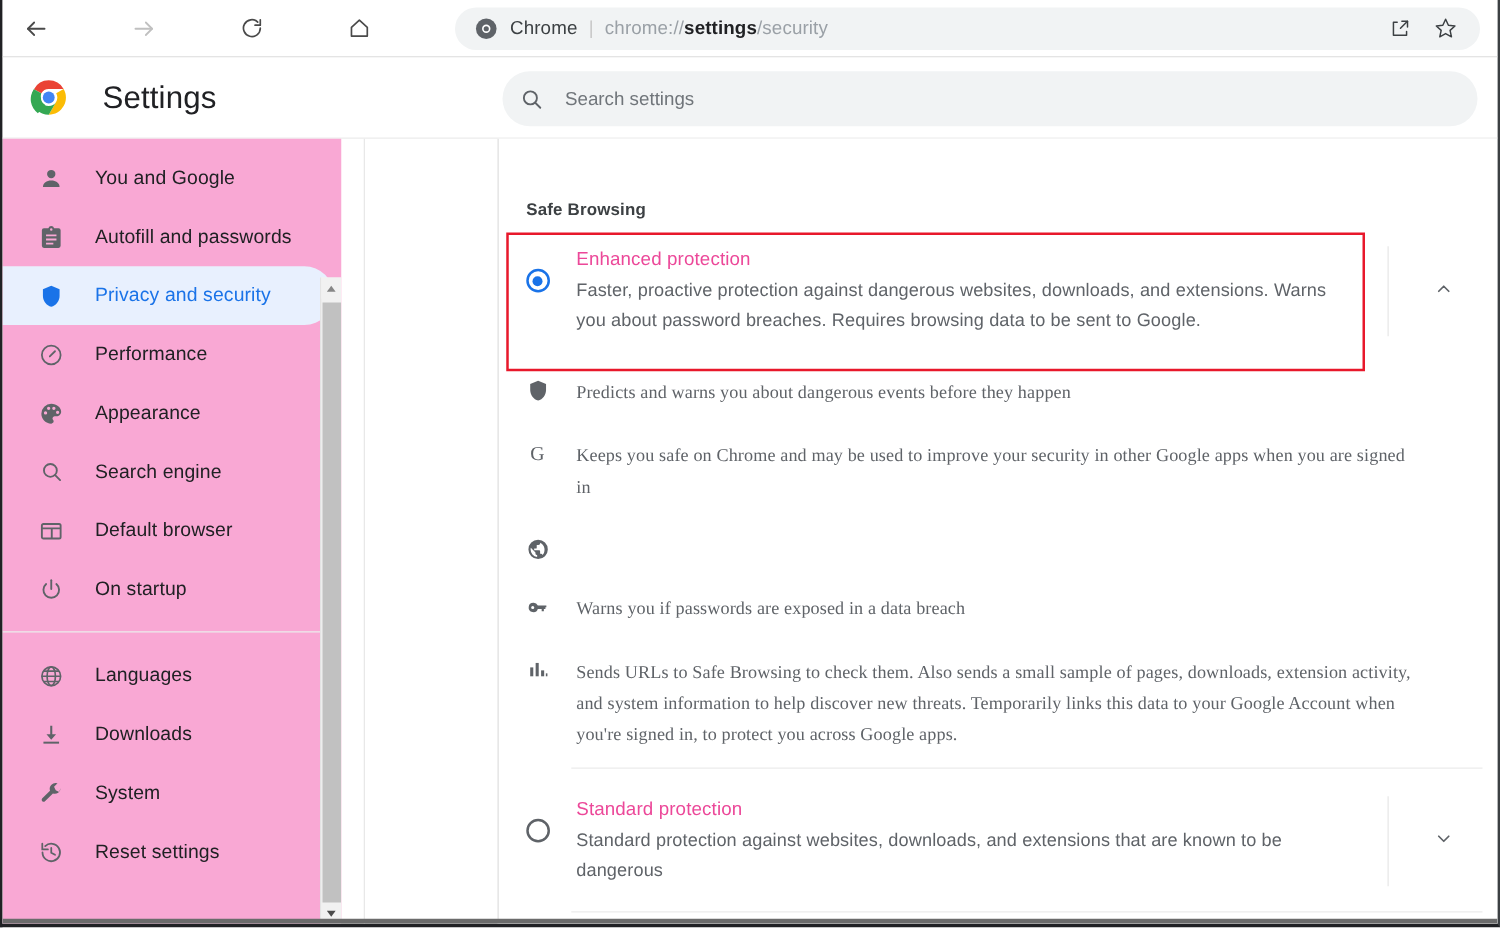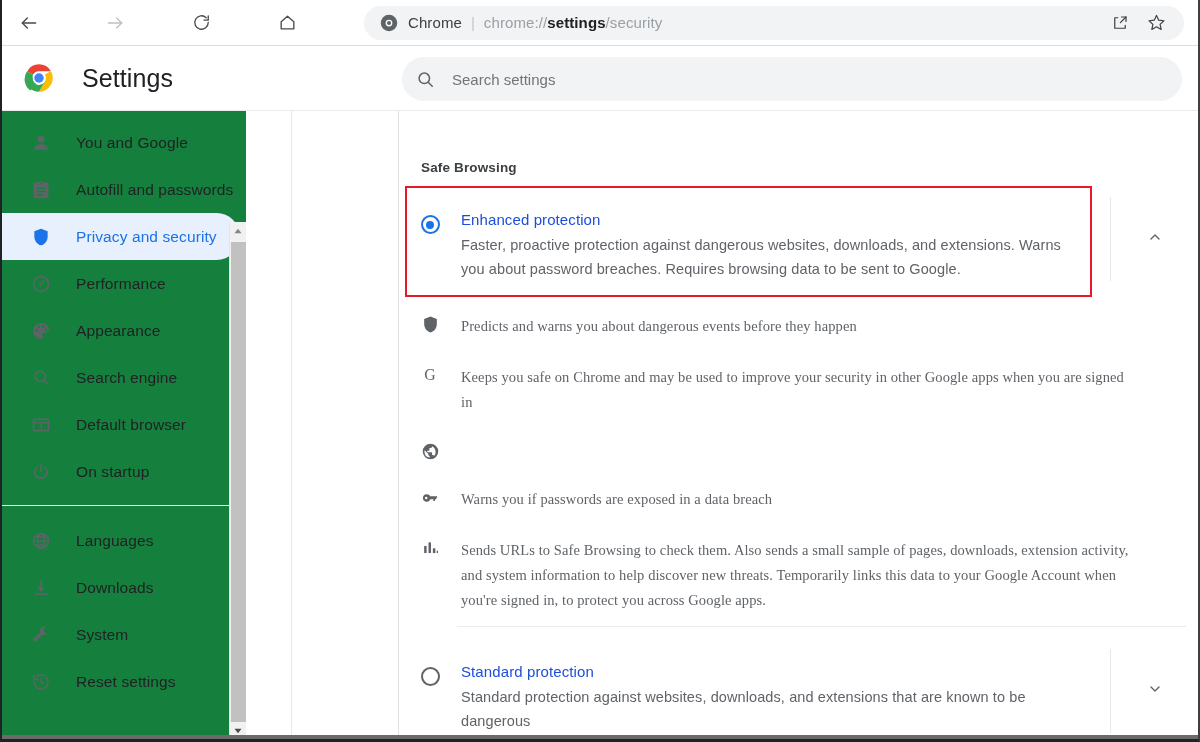--- a/index.html
+++ b/index.html
@@ -94,22 +94,22 @@
   .search-input {
     flex: 1; border: none; outline: none; background: transparent;
     font-family: "Liberation Sans", sans-serif;
     font-size: 15px; color: #5f6368;
     padding: 0 8px 0 4px;
   }
   .search-input::placeholder { color: #70757a; }
 
   
   .sidebar {
-    position: absolute; top: 111px; left: 0; width: 244px; bottom: 0;
-    background: #15803d;
+    position: absolute; top: 111px; left: 0; width: 271px; bottom: 0;
+    background: #f9a8d4;
     overflow: hidden;
   }
   .sidebar-inner { padding-top: 8px; }
   .nav-item {
     display: flex; align-items: center;
     height: 47px;
     padding-left: 28px;
     border-radius: 0 24px 24px 0;
     margin-right: 6px;
     color: #202124;
@@ -180,22 +180,22 @@
     border: 2px solid #5f6368; position: relative; flex: none;
   }
   .radio.checked { border-color: #1a73e8; }
   .radio.checked::after {
     content: ""; position: absolute;
     left: 3.5px; top: 3.5px; width: 8px; height: 8px;
     border-radius: 50%; background: #1a73e8;
   }
   .option-text { flex: 1; padding-right: 20px; }
   .option-title {
-    font-size: 15px; color: #1d4ed8; line-height: 22px;
-    letter-spacing: .1px; margin-bottom: 2px; margin-top: 12px;
+    font-size: 15px; color: #ec4899; line-height: 22px;
+    letter-spacing: .1px; margin-bottom: 2px;
   }
   .option-desc {
     font-size: 14.5px; color: #5f6368; line-height: 24px;
     letter-spacing: .1px; max-width: 612px;
   }
   .expander {
     width: 88px; flex: none;
     display: flex; align-items: center; justify-content: center;
     align-self: stretch;
     border-left: 1px solid #e8e8e8;

